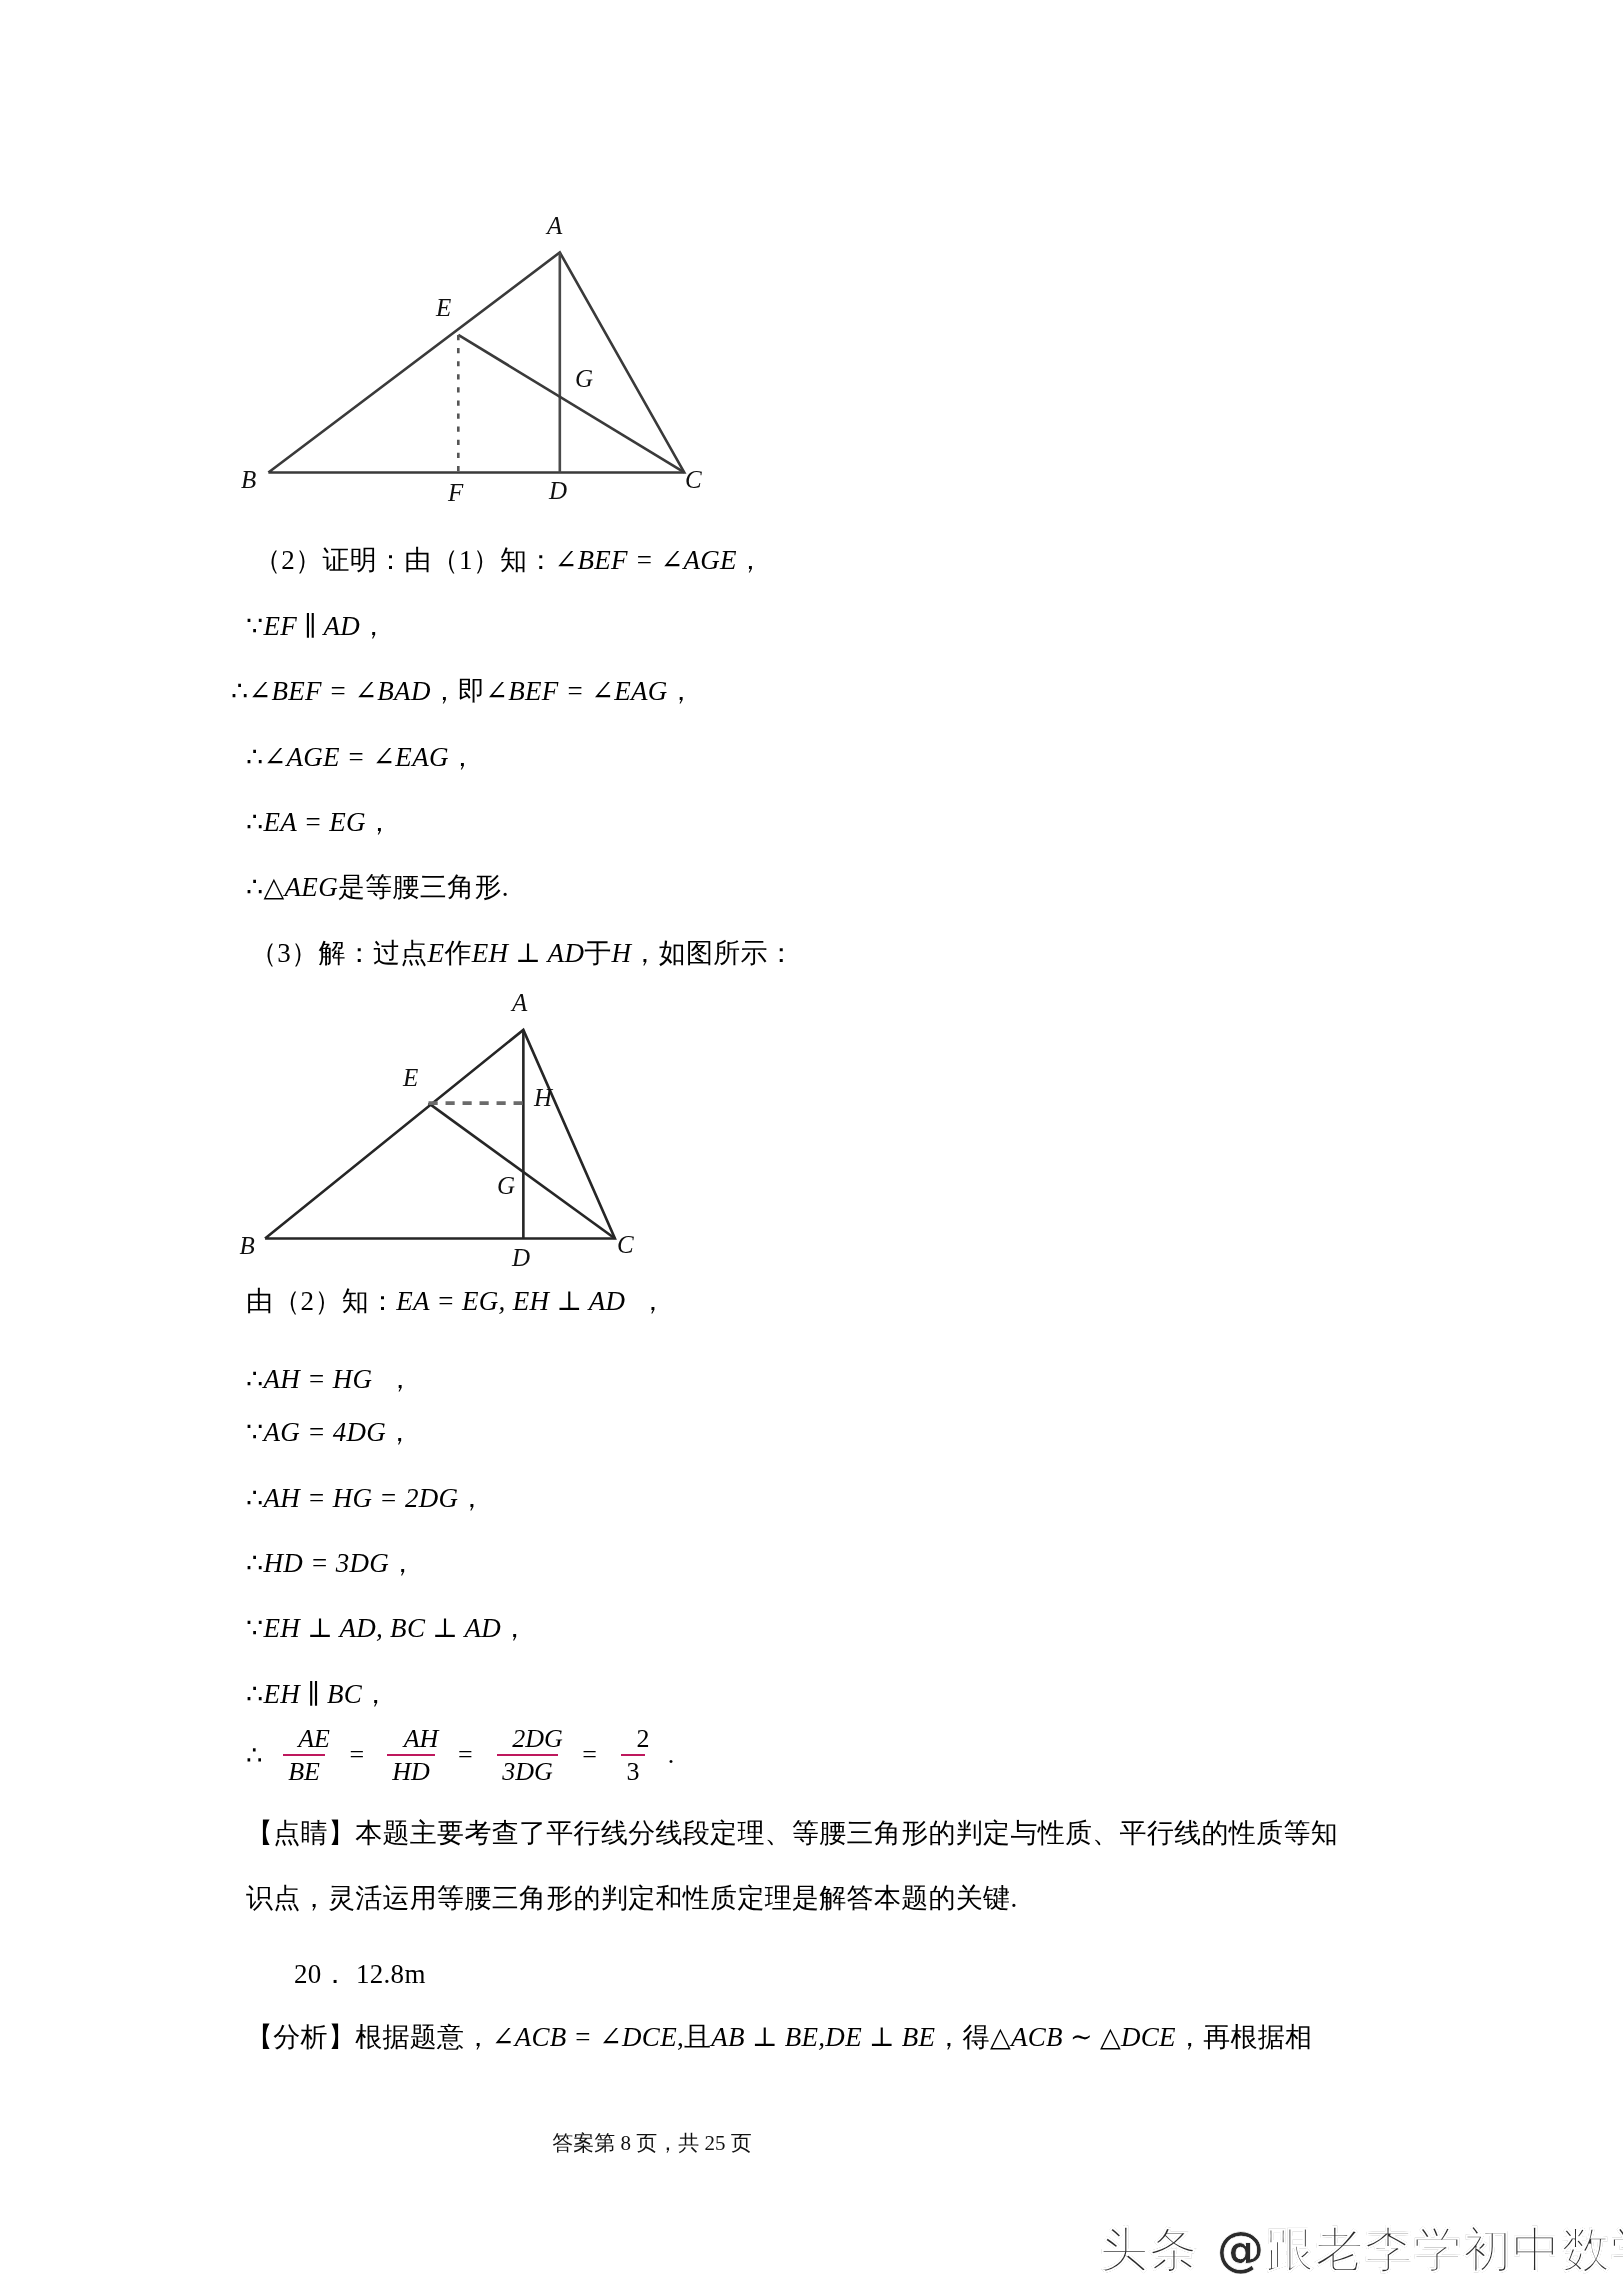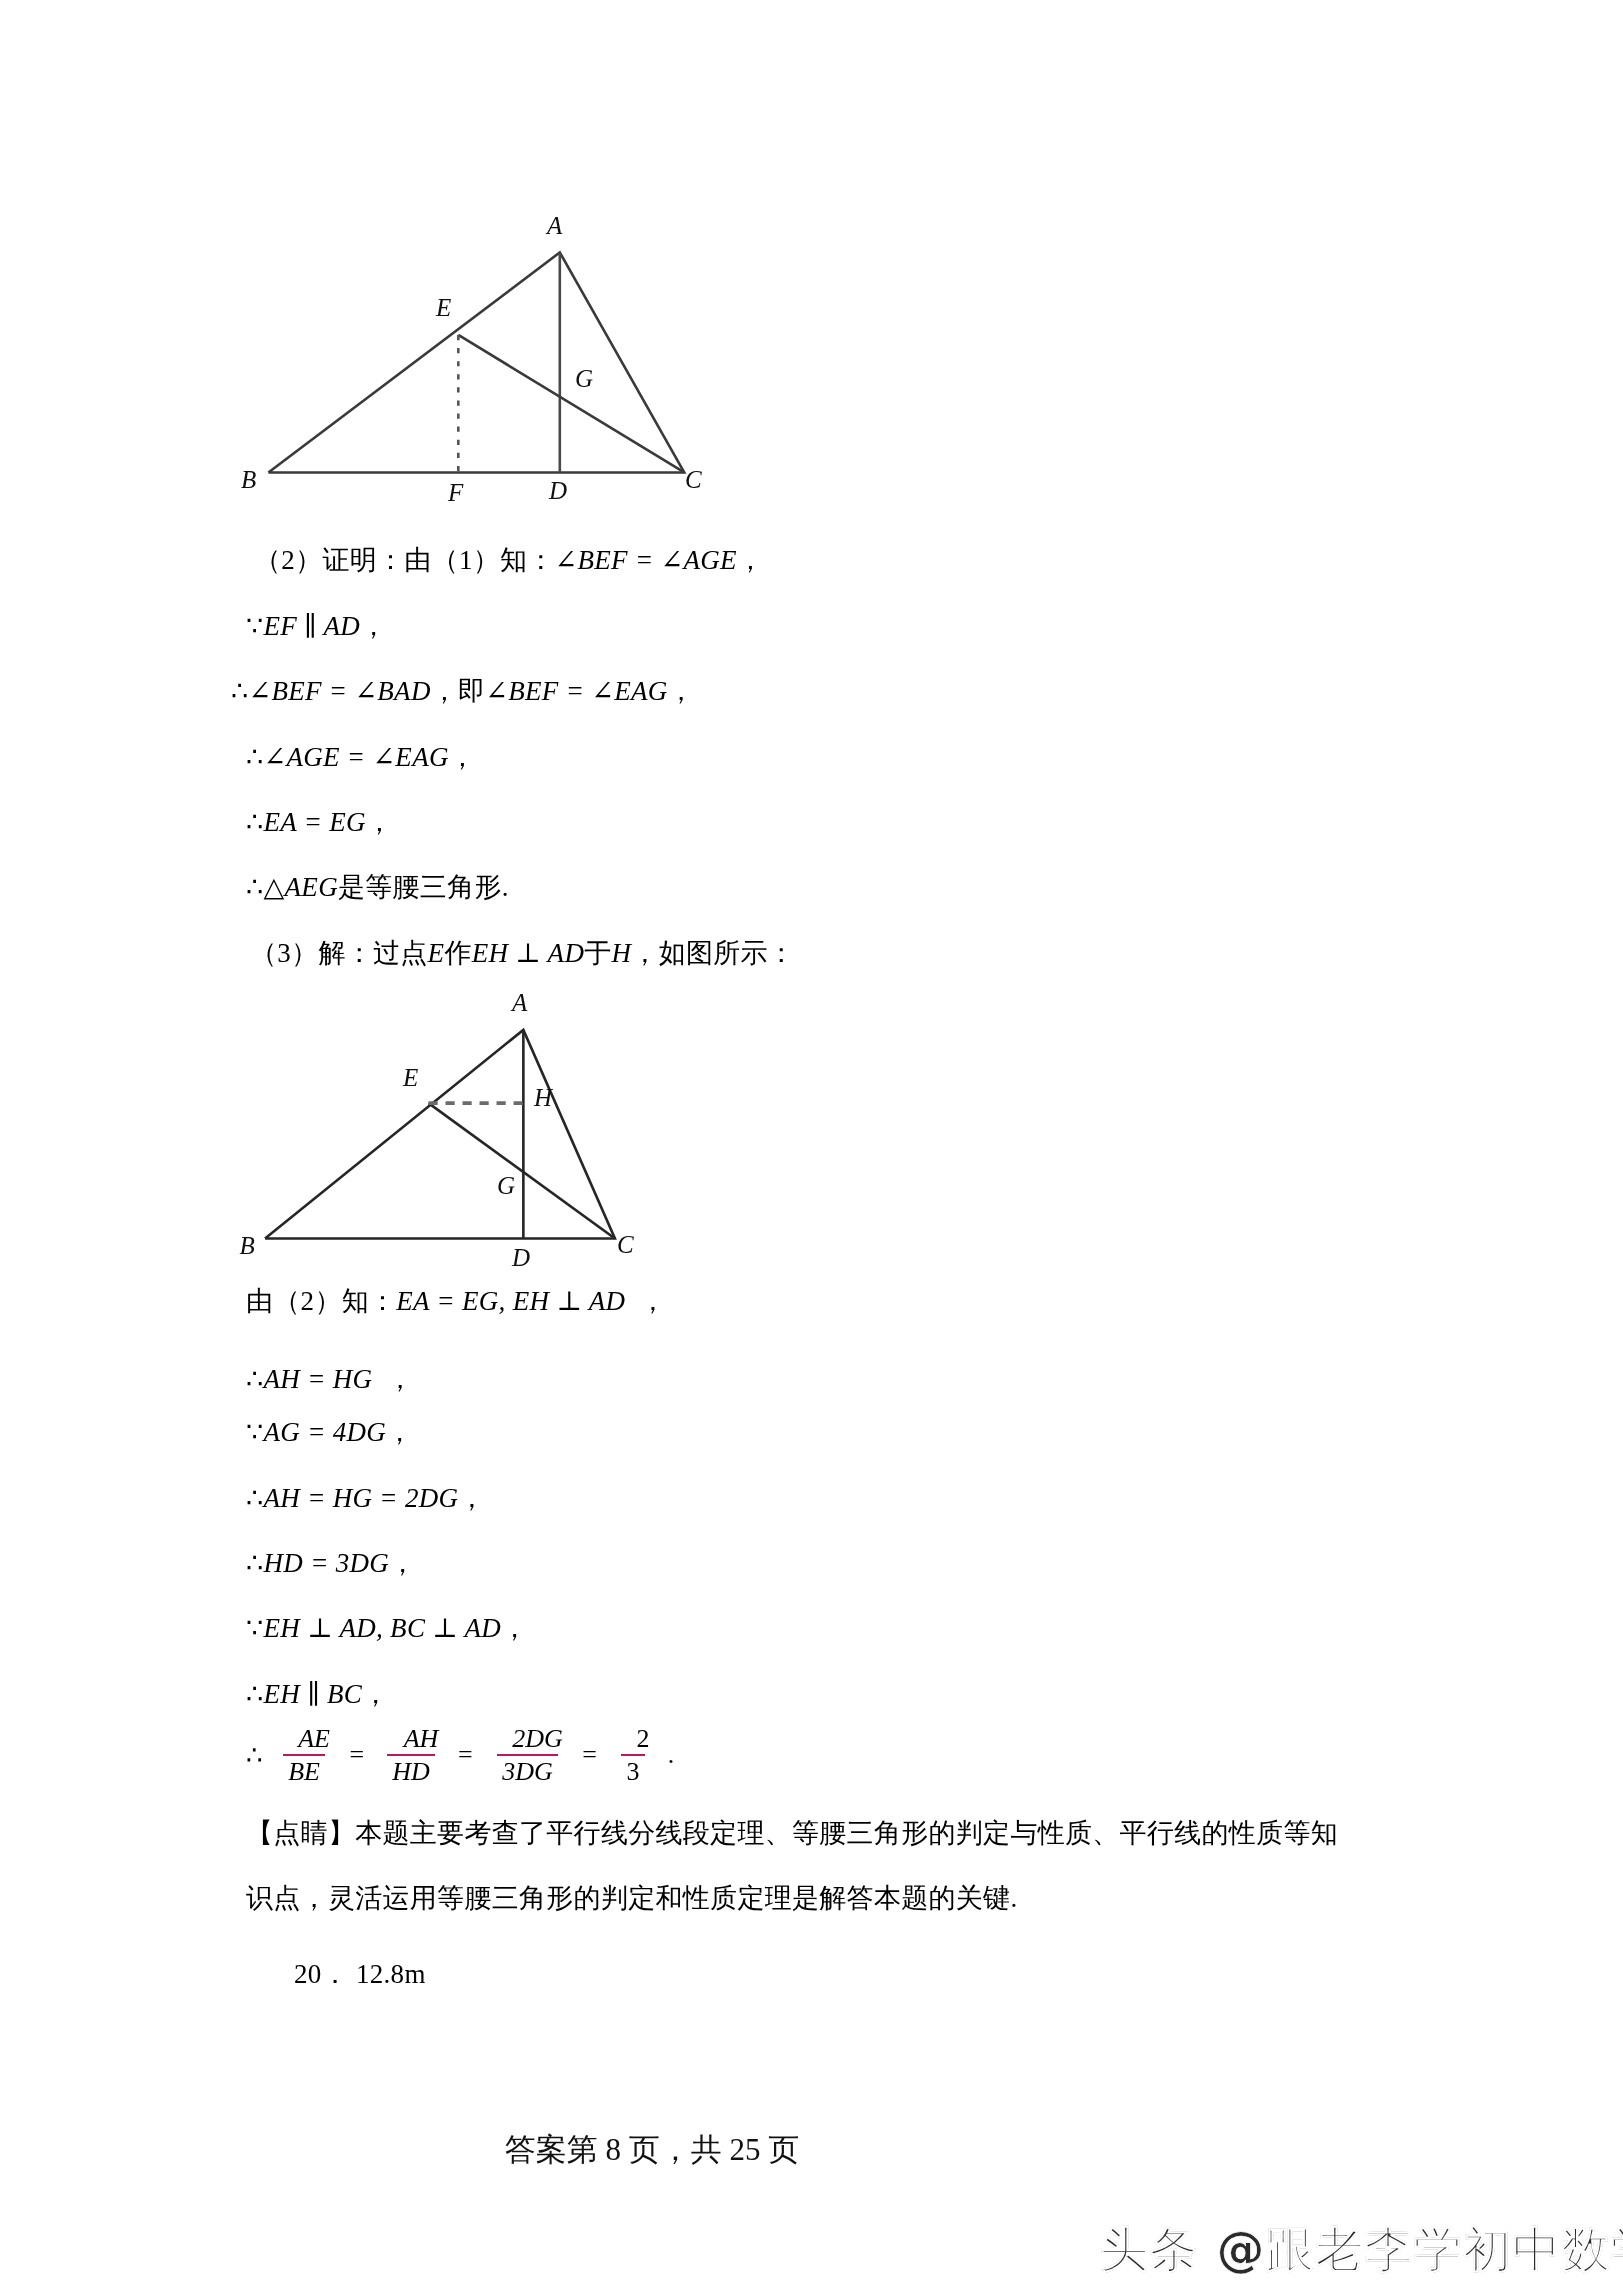--- a/index.html
+++ b/index.html
@@ -53,21 +53,21 @@
     font-size: 25px;
     color: #101010;
     white-space: nowrap;
   }
 
   
   .footer {
     position: absolute;
     width: 1304px;
     text-align: center;
-    font-size: 31px;
+    font-size: 21px;
     color: #111;
   }
 
   
   .watermark {
     position: absolute;
     font-family: "DejaVu Sans", "Liberation Sans", sans-serif;
     font-weight: bold;
     font-size: 48px;
     letter-spacing: 1.3px;
@@ -240,20 +240,23 @@
     <span>识点，灵活运用等腰三角形的判定和性质定理是解答本题的关键.</span>
   </div>
   <div class="line cn" style="left:246px; top:1820px;">
     <span>【点睛】</span><span>本题主要考查了平行线分线段定理、等腰三角形的判定与性质、平行线的性质等知</span>
   </div>
 
   <div class="line cn" style="left:246px; top:1961px;margin-left:48px;">
     <span>20．</span>&nbsp;<span>12.8m</span>
   </div>
 
+  <div class="line cn" style="left:246px; top:2024px;">
+    <span>【分析】</span><span>根据题意，</span><span class="mi">∠ACB = ∠DCE</span><span>,且</span><span class="mi">AB ⊥ BE,DE ⊥ BE</span><span>，得</span><span class="mi">△ACB ∼ △DCE</span><span>，再根据相</span>
+  </div>
 
   <div class="footer" style="left:0; top:2129px;">
     <span>答案第 8 页，共 25 页</span>
   </div>
 
   <div class="watermark" style="left:1100px; top:2218px;">头条 @跟老李学初中数学</div>
 
 </div>
 
 

